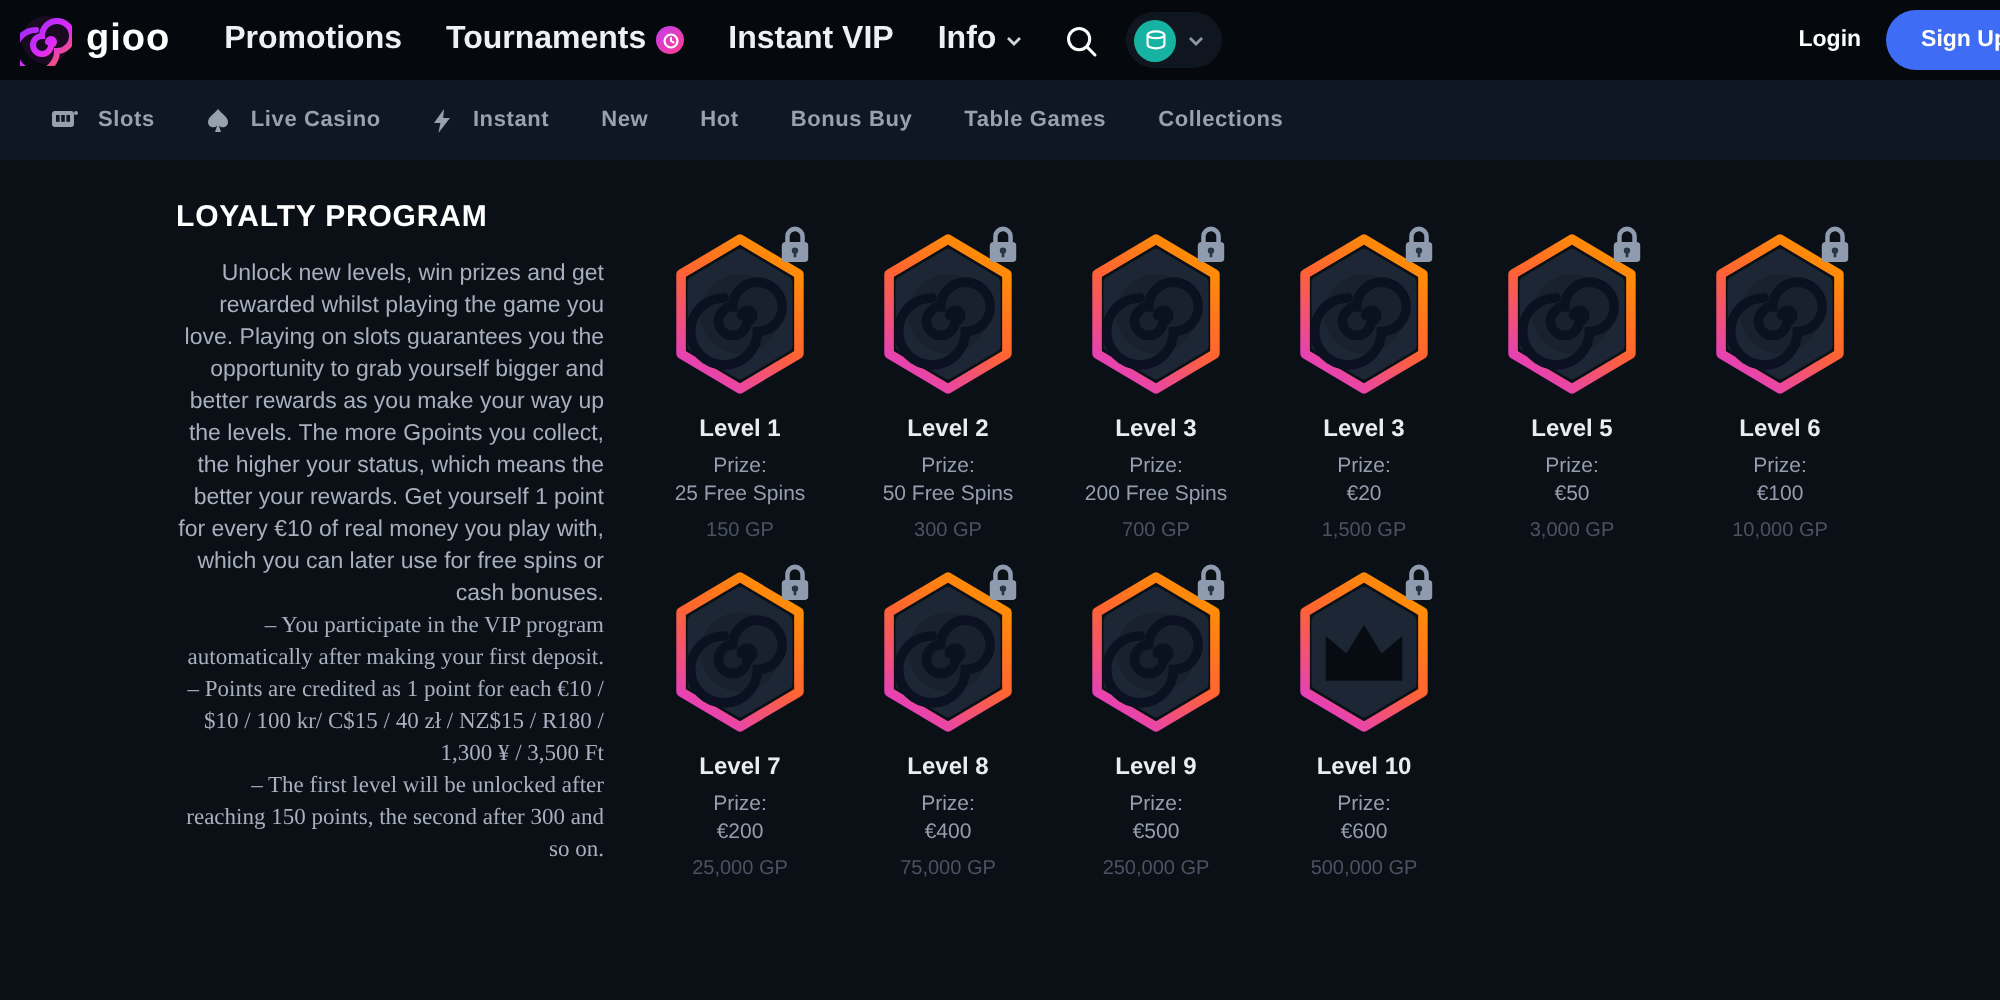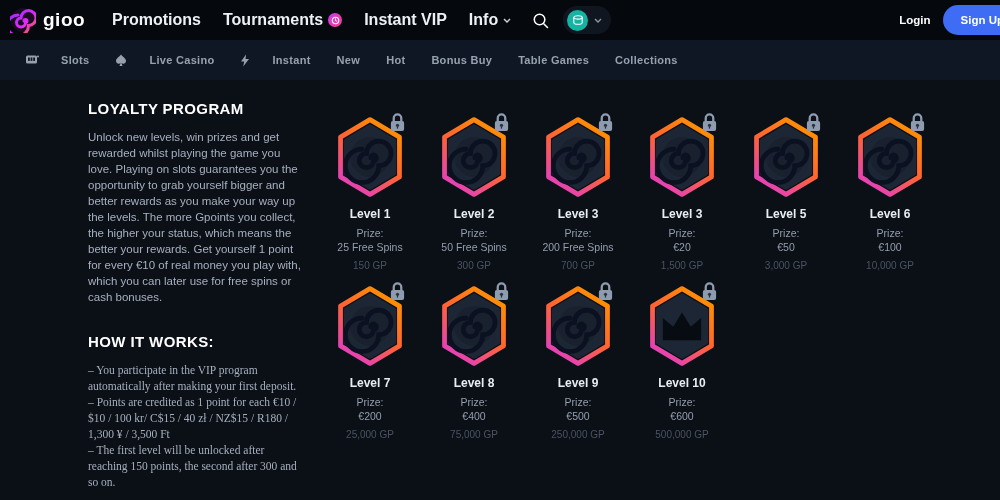--- a/index.html
+++ b/index.html
@@ -42,30 +42,30 @@
     border:none; border-radius:16px; padding:9px 18px; cursor:pointer;
     margin-right:-22px; white-space:nowrap;
     font-family:"Liberation Sans","DejaVu Sans",sans-serif;
   }
   
   .catnav {
     height:40px; background:#0f1724; display:flex; align-items:center; padding-left:12px;
   }
   .cat-item {
     color:#98a1af; font-size:11px; font-weight:700; letter-spacing:.3px;
-    margin:0 13px; display:flex; align-items:center; gap:22px; cursor:pointer; white-space:nowrap;justify-content:flex-end;
+    margin:0 13px; display:flex; align-items:center; gap:10px; cursor:pointer; white-space:nowrap;justify-content:flex-end;
   }
   
   .main { position:absolute; top:80px; left:0; right:0; bottom:0; background:#0b0f16; }
   .left-col { position:absolute; left:88px; top:20px; width:214px; }
   .sec-title {
     color:#fff; font-size:15px; font-weight:800; letter-spacing:.4px; margin-bottom:12px;
   }
   .intro, .how-item {
-    color:#a7b0bf; font-size:11.5px; line-height:16px;
+    color:#a7b0bf; font-size:11.5px; line-height:16px;text-align:right;
   }
   .how-title { margin-top:28px; }
   .how-item { white-space:pre-wrap;font-family:Liberation Serif, serif; }
   
   .levels {
     position:absolute; left:318px; top:34px; width:640px;
     display:flex; flex-wrap:wrap;
   }
   .level-cell {
     width:104px; display:flex; flex-direction:column; align-items:center; margin-bottom:12px;
@@ -195,21 +195,20 @@
   <div class="cat-item">
     <span>Collections</span>
   </div>
 </div>
 
 <div class="main">
 
   <div class="left-col">
     <div class="sec-title">LOYALTY PROGRAM</div>
     <p class="intro">Unlock new levels, win prizes and get rewarded whilst playing the game you love. Playing on slots guarantees you the opportunity to grab yourself bigger and better rewards as you make your way up the levels. The more Gpoints you collect, the higher your status, which means the better your rewards. Get yourself 1 point for every €10 of real money you play with, which you can later use for free spins or cash bonuses.</p>
-    <div class="sec-title how-title">HOW IT WORKS:</div>
     <div>
 
         <div class="how-item">– You participate in the VIP program automatically after making your first deposit.</div>
 
         <div class="how-item">– Points are credited as 1 point for each €10 / $10 / 100 kr/ C$15 / 40 zł / NZ$15 / R180 / 1,300 ¥ / 3,500 Ft</div>
 
         <div class="how-item">– The first level will be unlocked after reaching 150 points, the second after 300 and so on.</div>
 
       </div>
   </div>

